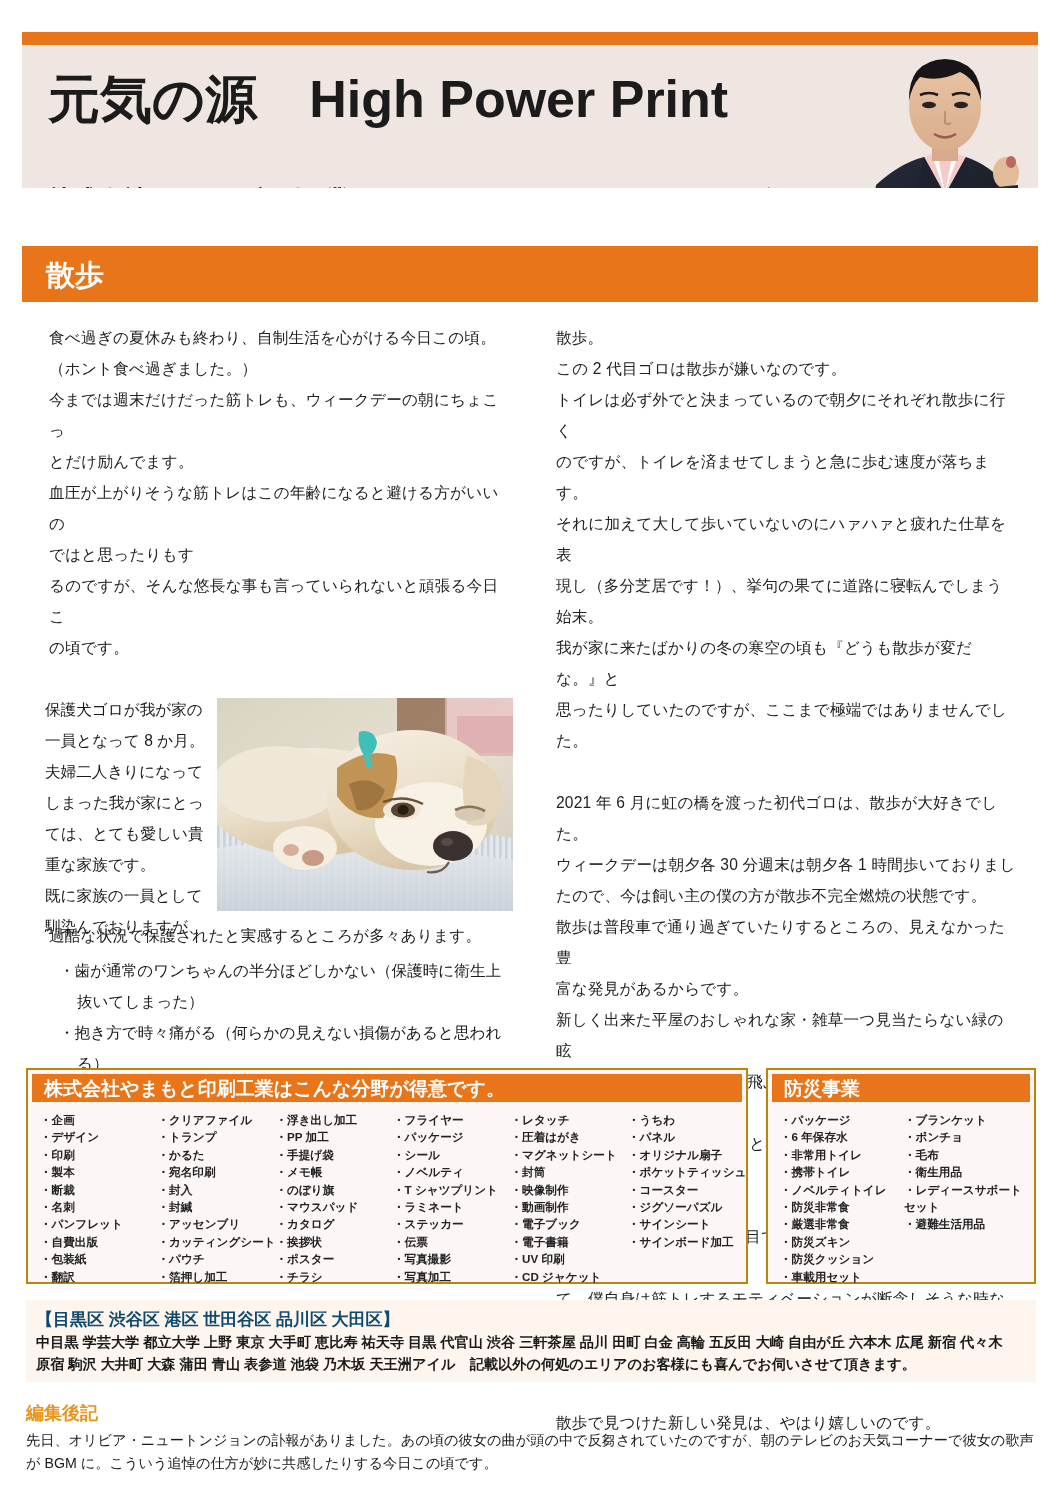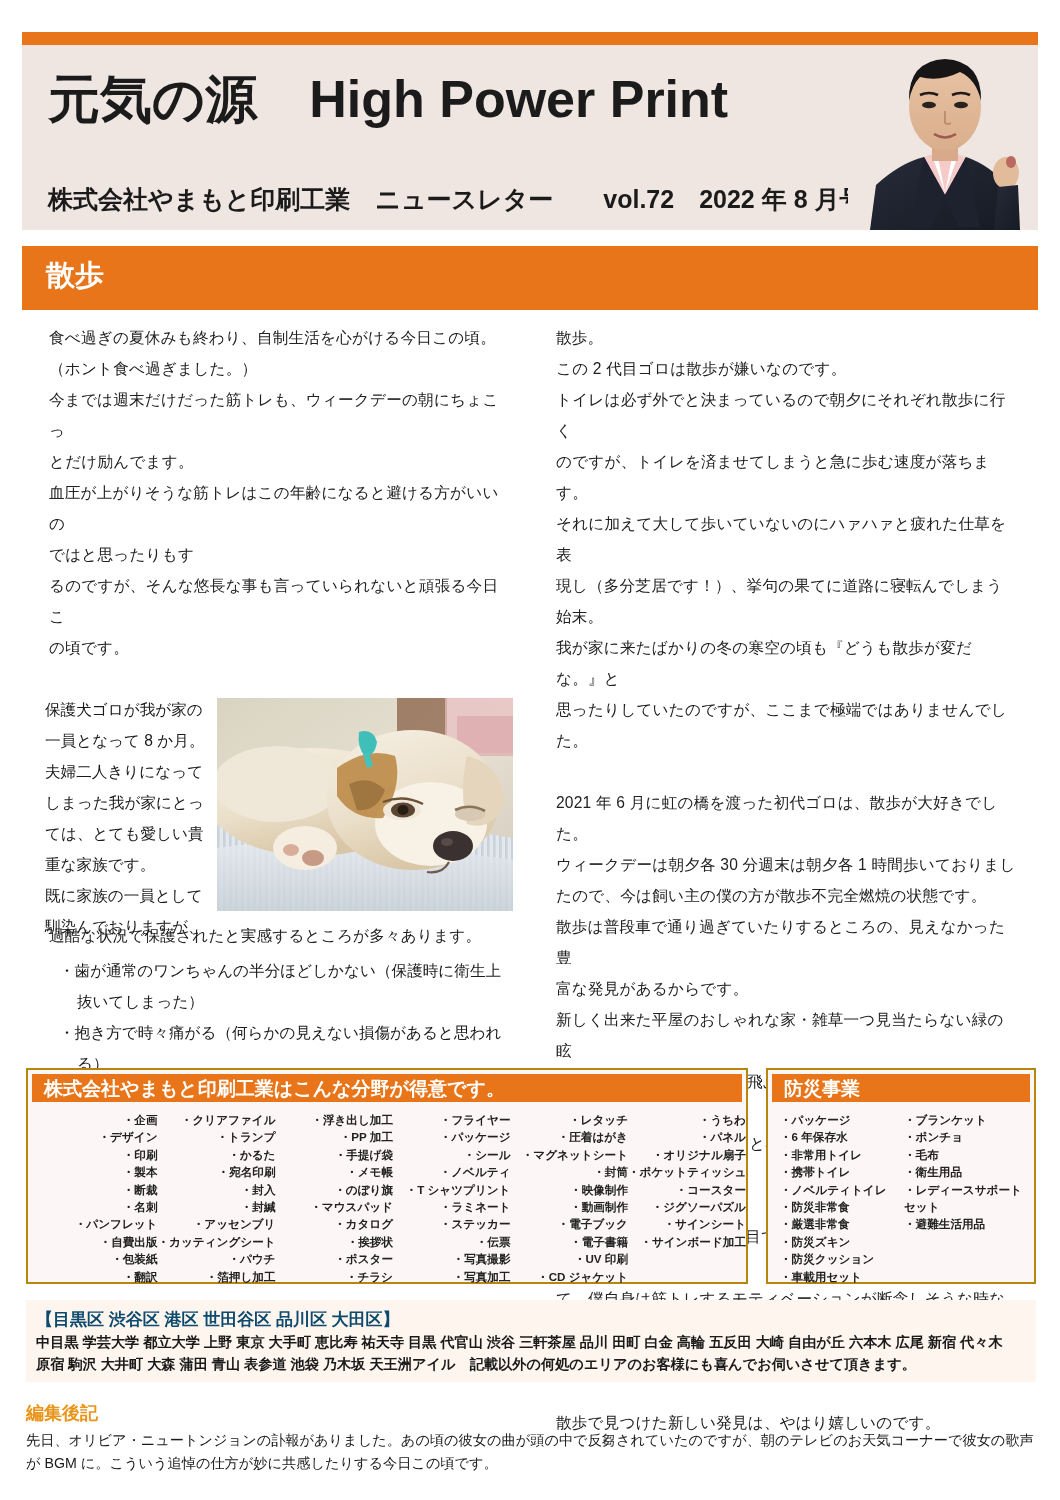--- a/index.html
+++ b/index.html
@@ -19,21 +19,21 @@
   
   .top-rule {
     position: absolute;
     left: 22px; top: 32px;
     width: 1016px; height: 13px;
     background: #E8751A;
   }
   .masthead {
     position: absolute;
     left: 22px; top: 45px;
-    width: 1016px; height: 185px;
+    width: 1016px; height: 143px;
     background: #EFE6E1;
     overflow: hidden;
   }
   .masthead-title {
     position: absolute;
     left: 26px; top: 20px;
     font-size: 52px;
     font-weight: bold;
     letter-spacing: 0px;
     color: #1b1b1b;
@@ -52,21 +52,21 @@
     right: 0px; top: 0px;
     width: 190px; height: 185px;
     overflow: hidden;
   }
   .portrait svg { display: block; }
 
   
   .section-banner {
     position: absolute;
     left: 22px; top: 246px;
-    width: 1016px; height: 64px;
+    width: 1016px; height: 56px;
     background: #E8751A;
   }
   .section-banner-label {
     position: absolute;
     left: 24px; top: 10px;
     font-size: 29px;
     font-weight: bold;
     color: #ffffff;
   }
 
@@ -150,21 +150,21 @@
     font-size: 19px;
     font-weight: bold;
     color: #ffffff;
     white-space: nowrap;
   }
   .box-cols {
     display: flex;
     padding: 9px 0 0 12px;
   }
   .box-col { margin-right: 0; }
-  .svc-box .box-col { width: 118px; text-align: right; }
+  .svc-box .box-col { width: 118px; }
   .dis-box .box-col { width: 124px; }
   .box-col .item {
     font-size: 11.6px;
     line-height: 17.4px;
     white-space: nowrap;
     font-weight: bold;
     color: #222;
   }
   .box-col .item.wrap { white-space: normal; }
 

